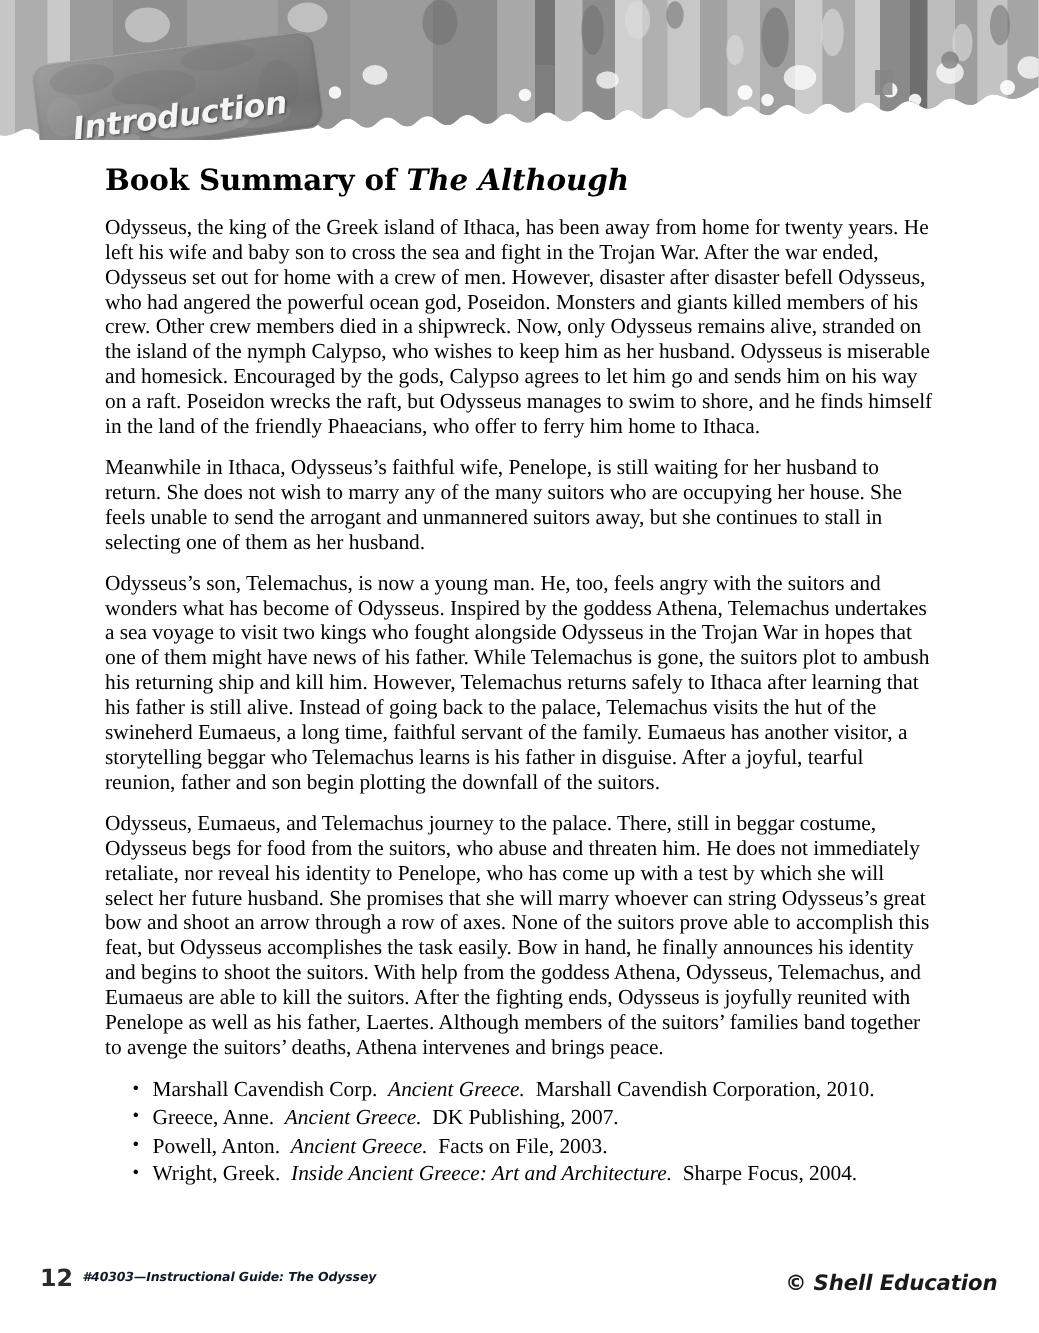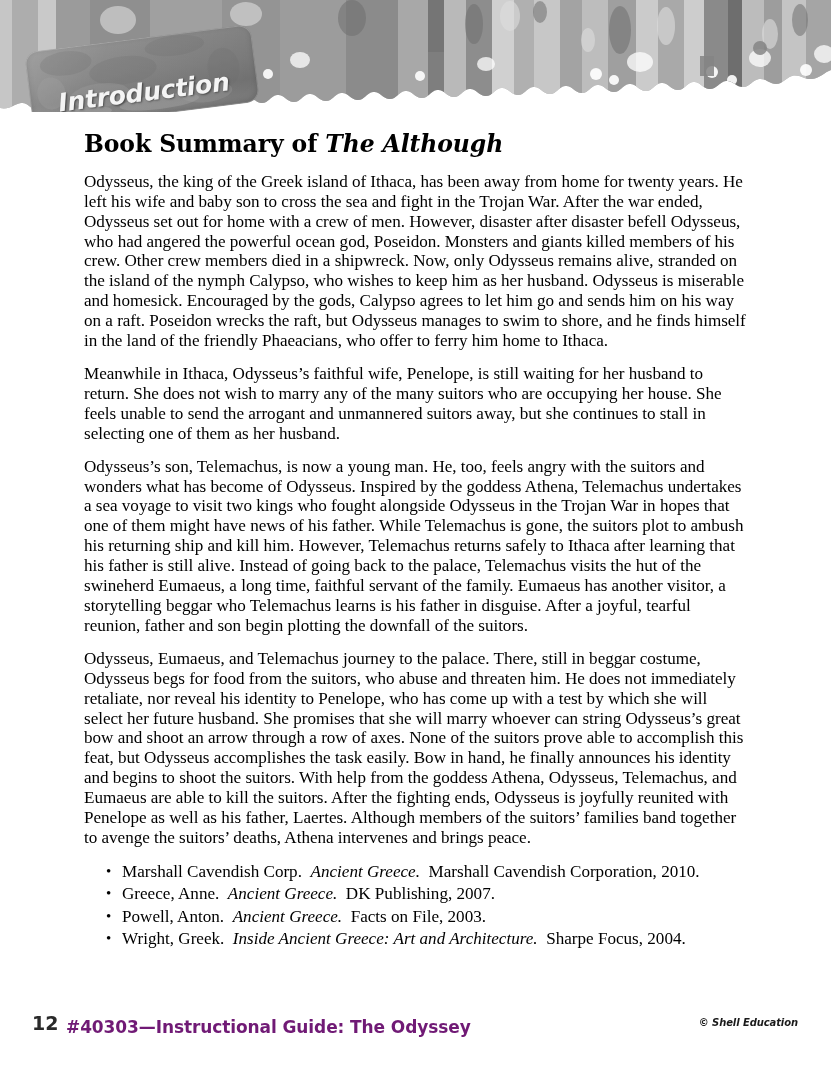--- a/index.html
+++ b/index.html
@@ -152,33 +152,34 @@
     font-family: "DejaVu Sans", "Liberation Sans", sans-serif;
     font-weight: bold;
     font-size: 19px;
     color: #2a2a2a;
   }
   .footer-left-text {
     position: absolute;
     left: 66px;
     top: 15px;
     font-family: "DejaVu Sans", "Liberation Sans", sans-serif;
-    font-weight: bold;
-    font-size: 17px;
-    color: #701a75;
+    font-style: italic;
+    font-weight: bold;
+    font-size: 10px;
+    color: #0f172a;
     letter-spacing: -0.1px;
   }
   .footer-right-text {
     position: absolute;
     right: 33px;
     top: 15px;
     font-family: "DejaVu Sans", "Liberation Sans", sans-serif;
     font-style: italic;
     font-weight: bold;
-    font-size: 10px;
+    font-size: 17px;
     color: #1a1a1a;
     letter-spacing: -0.1px;
   }
 </style>
 </head>
 <body>
 
 <div class="page-header">
 
   <svg class="header-stripes" viewBox="0 0 831 112" preserveAspectRatio="none">

